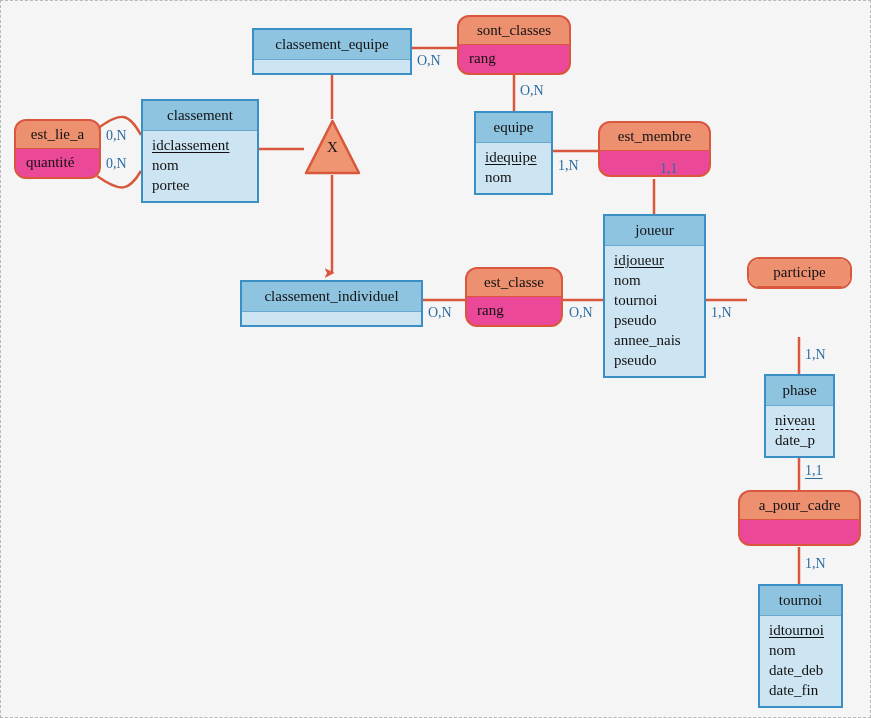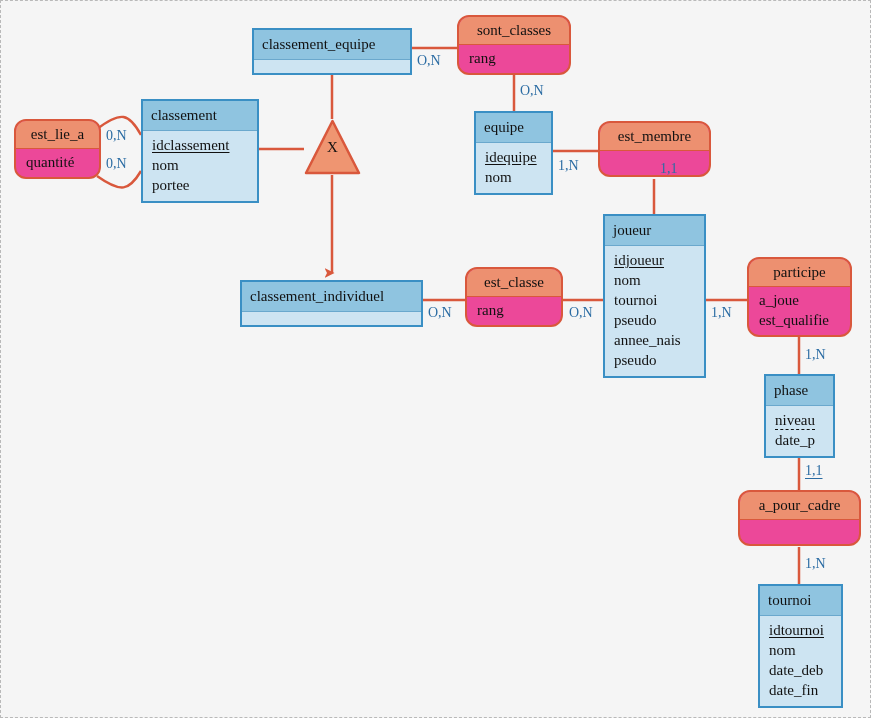--- a/index.html
+++ b/index.html
@@ -31,20 +31,21 @@
     position: absolute;
     box-sizing: border-box;
     border: 2px solid #3a8fc4;
     background: #cde4f2;
     z-index: 5;
   }
   .entity .ent-head {
     box-sizing: border-box;
     background: #8fc4e0;
     border-bottom: 1px solid #6aa8cd;
+    text-align: center;
     color: #111111;
     font-size: 15px;
     line-height: 19px;
     padding: 5px 8px 5px 8px;
     white-space: nowrap;
   }
   .entity .ent-body {
     box-sizing: border-box;
     padding: 4px 9px 6px 9px;
     color: #111111;
@@ -245,24 +246,20 @@
 
   <div class="relation" style="left:464px; top:266px; width:98px;">
     <div class="rel-head">est_classe</div>
     <div class="rel-body">
       <div class="attr">rang</div>
     </div>
   </div>
 
   <div class="relation" style="left:746px; top:256px; width:105px;">
     <div class="rel-head">participe</div>
-    <div class="rel-body">
-      <div class="attr">a_joue</div>
-      <div class="attr">est_qualifie</div>
-    </div>
   </div>
 
   <div class="relation" style="left:737px; top:489px; width:123px;">
     <div class="rel-head">a_pour_cadre</div>
     <div class="rel-body empty"></div>
   </div>
 
   <div class="xor-node" style="left:303px; top:118px; width:57px; height:56px;">
     <svg width="57" height="56" viewBox="0 0 57 56" xmlns="http://www.w3.org/2000/svg">
       <polygon points="28.5,2 55,54 2,54" fill="#ef9571" stroke="#d9583c" stroke-width="2.5" stroke-linejoin="round"></polygon>

